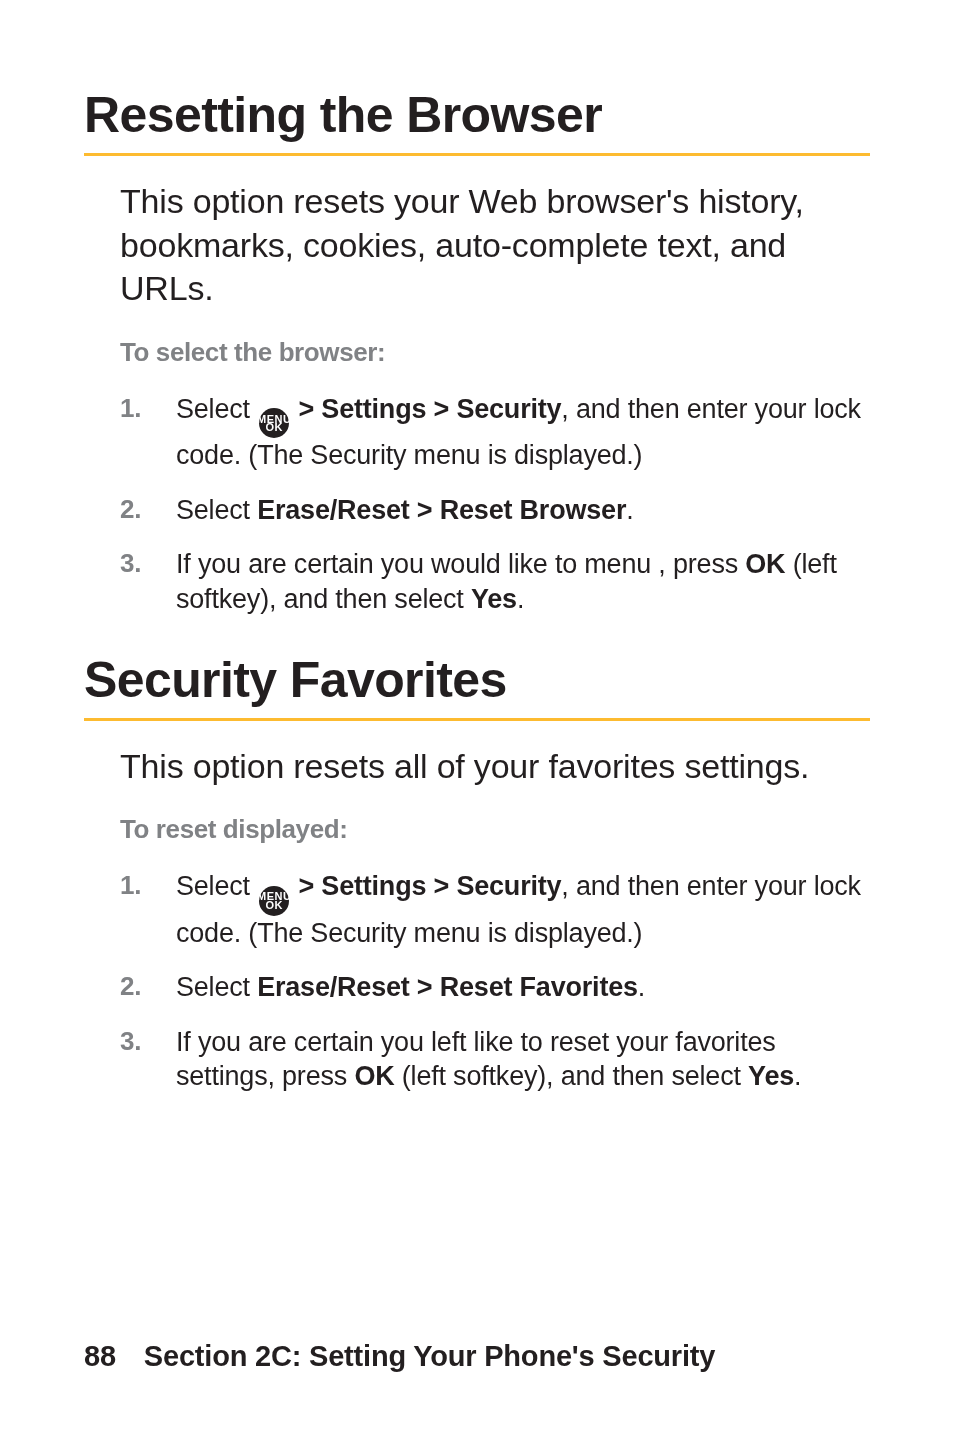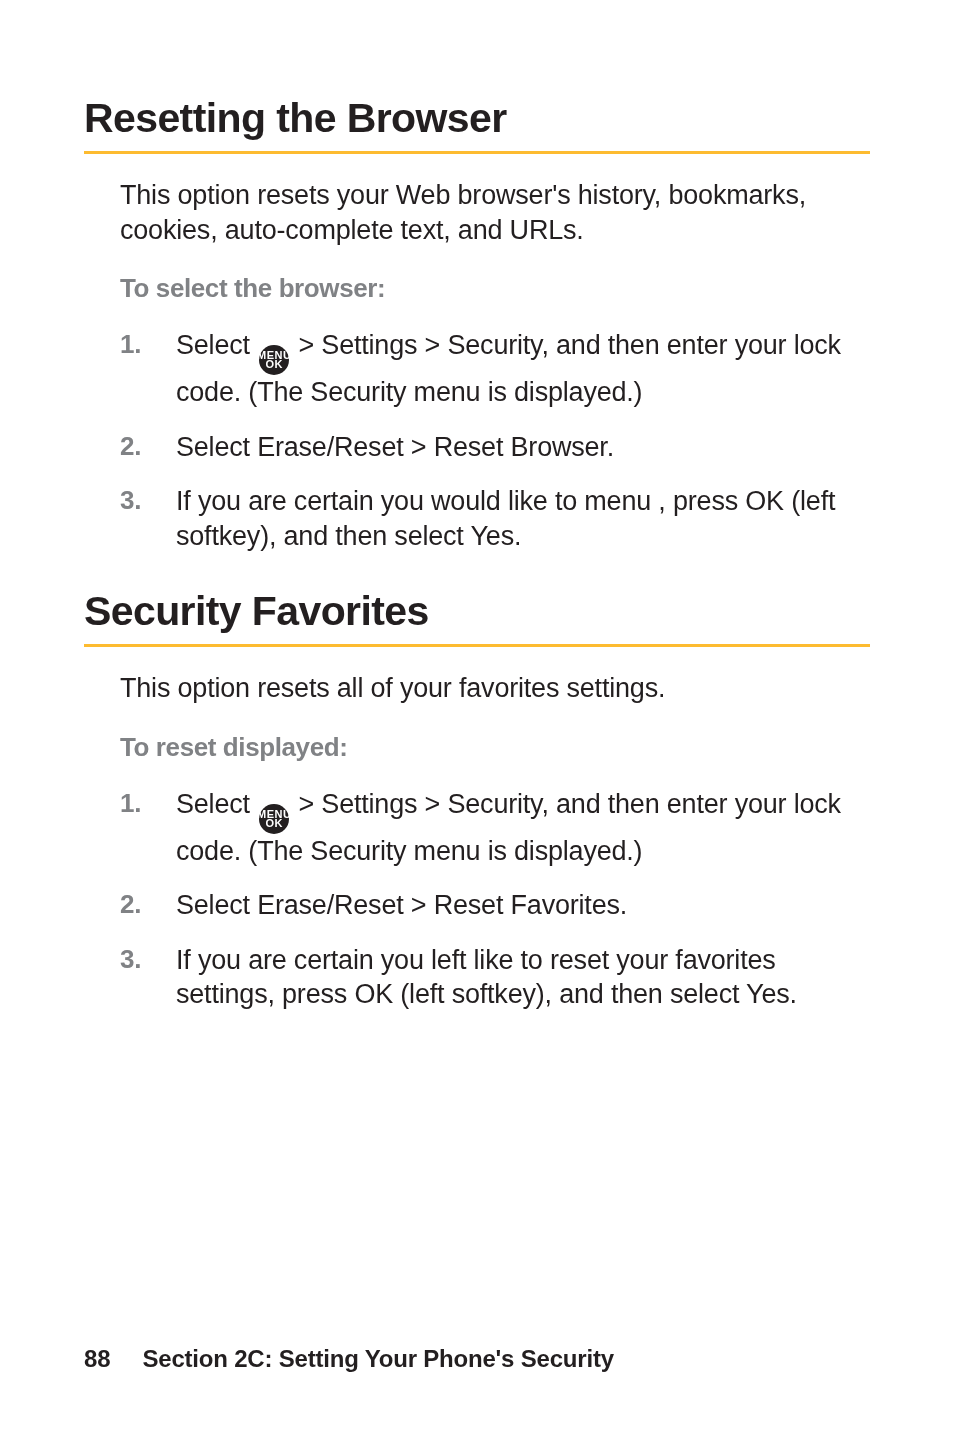--- a/index.html
+++ b/index.html
@@ -11,32 +11,32 @@
     font-family: "Myriad Pro", "Segoe UI", "Helvetica Neue", Arial, sans-serif;
     color: #231f20;
     position: relative;
     -webkit-font-smoothing: antialiased;
   }
   .page {
     padding: 80px 84px 0 84px;
   }
   .h1 {
     font-weight: 700;
-    font-size: 41px;
+    font-size: 50px;
     letter-spacing: -0.6px;
-    margin: 16px 0 8px 0;
+    margin: 8px 0 8px 0;
     padding-bottom: 10px;
     border-bottom: 3px solid #fdbb30;
     line-height: 1.1;
   }
   .h1.second {
     margin-top: 26px;
   }
   .body-text {
-    font-size: 27px;
+    font-size: 34px;
     line-height: 1.28;
     letter-spacing: -0.2px;
     margin: 24px 0 0 36px;
   }
   .sub-head {
     font-weight: 700;
     font-size: 26px;
     color: #808285;
     letter-spacing: -0.4px;
     margin: 26px 0 0 36px;
@@ -56,21 +56,21 @@
   ol.steps > li .num {
     position: absolute;
     left: 0;
     top: 10px;
     font-weight: 700;
     color: #808285;
     font-size: 26px;
     width: 40px;
     text-align: left;
   }
-  .b { font-weight: 400; }
+  .b { font-weight: 700; }
   .menu-icon {
     display: inline-flex;
     align-items: center;
     justify-content: center;
     width: 30px;
     height: 30px;
     border-radius: 50%;
     background: #231f20;
     color: #ffffff;
     vertical-align: -5px;
@@ -83,21 +83,21 @@
     font-size: 11px;
     font-weight: 700;
     letter-spacing: 0.5px;
     text-align: center;
     font-family: Arial, sans-serif;
   }
   .footer {
     position: absolute;
     left: 84px;
     bottom: 58px;
-    font-size: 24px;
+    font-size: 29px;
     font-weight: 700;
     letter-spacing: -0.2px;
   }
   .footer .pnum {
     display: inline-block;
     min-width: 52px;
   }
 </style>
 </head>
 <body>

